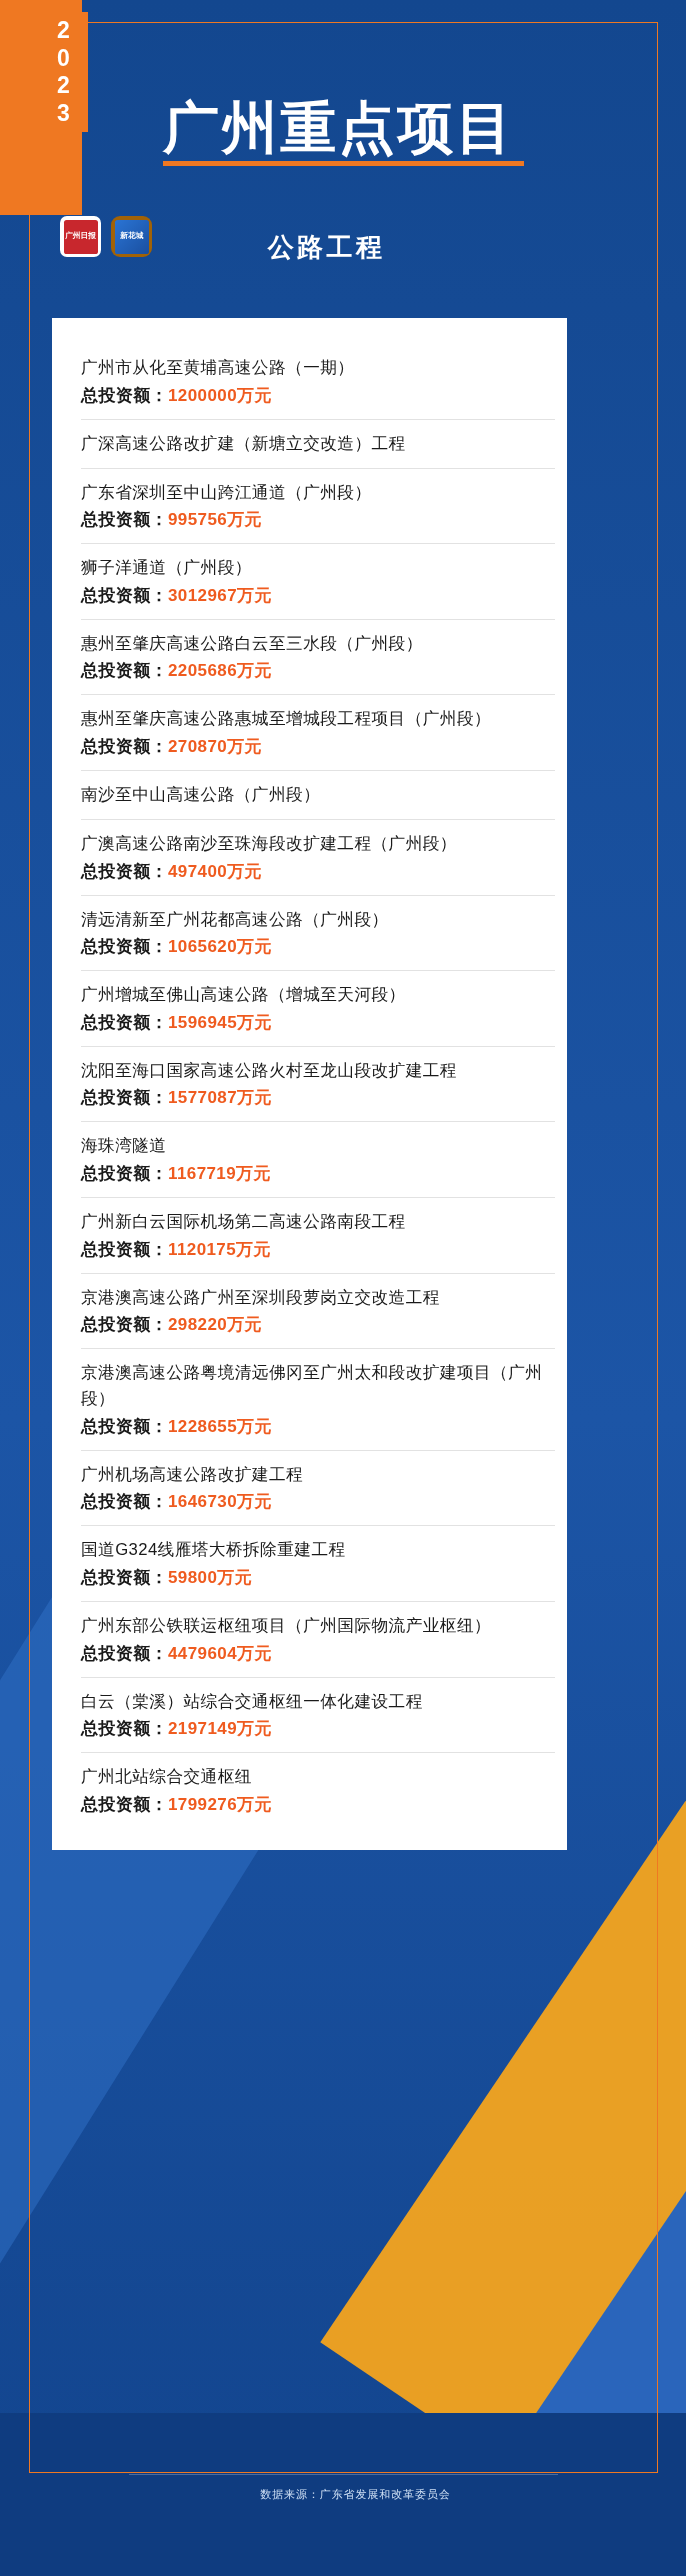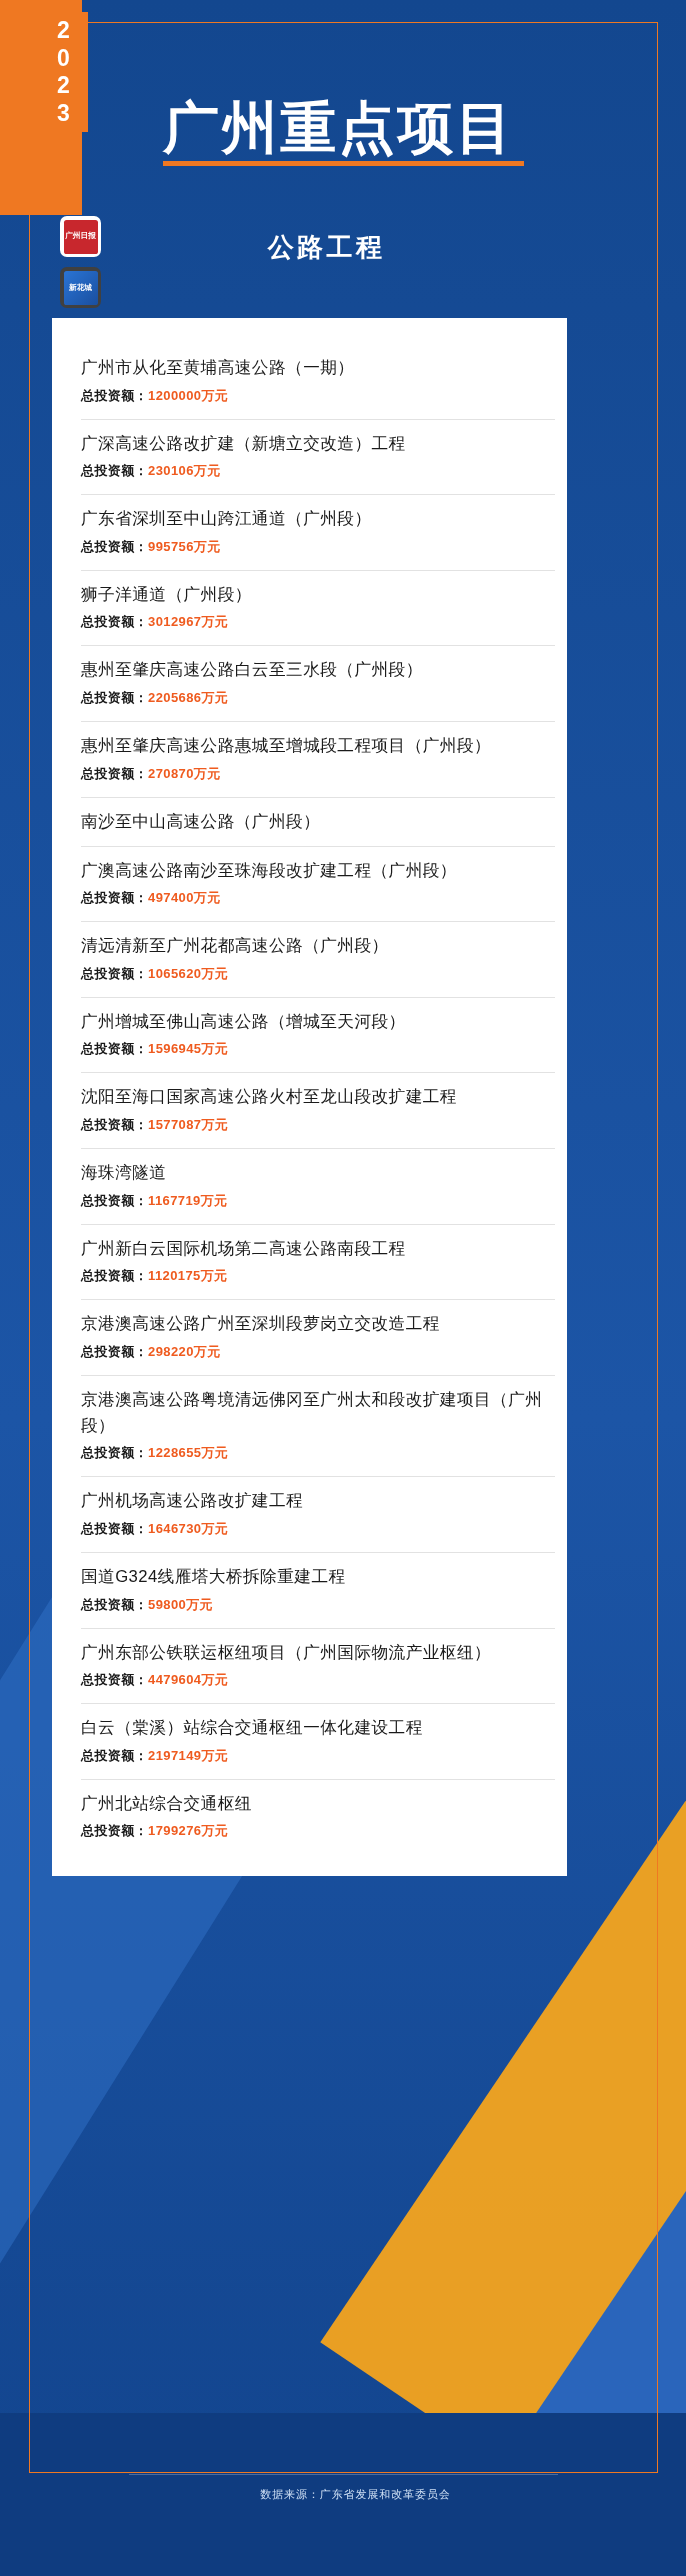--- a/index.html
+++ b/index.html
@@ -140,21 +140,20 @@
     color: #ffffff;
     letter-spacing: 3.4px;
   }
   .logos {
     position: absolute;
     left: 60px;
     top: 216px;
     display: flex;
     gap: 10.3px;
     align-items: center;
-    flex-direction: column;
   }
   .logo {
     width: 41px;
     height: 41px;
     border-radius: 6.9px;
     background: #ffffff;
     display: flex;
     align-items: center;
     justify-content: center;
     overflow: hidden;
@@ -171,21 +170,22 @@
     line-height: 8.6px;
     font-weight: bold;
     display: flex;
     align-items: center;
     justify-content: center;
     text-align: center;
     letter-spacing: 0;
     border-radius: 2.6px;
   }
   .logo-b {
-    background: #404040;
+    background: #a16207;
+    border-radius: 9px;
   }
   .logo-b .inner {
     width: 34px;
     height: 34px;
     background: linear-gradient(135deg, #2a74d4, #1a4fa0);
     color: #ffffff;
     font-size: 7.7px;
     line-height: 8.6px;
     font-weight: bold;
     display: flex;
@@ -212,21 +212,21 @@
     border-top: 0.9px solid #e2e2e2;
   }
   .item-name {
     font-size: 16.7px;
     color: #1a1a1a;
     line-height: 26px;
     letter-spacing: 0.4px;
   }
   .item-amount-row {
     margin-top: 2.6px;
-    font-size: 13px;
+    font-size: 17px;
     line-height: 24px;
     letter-spacing: 0.4px;
   }
   .amount-label {
     color: #1a1a1a;
     font-weight: bold;
   }
   .amount-value {
     color: #ef5b1f;
     font-weight: bold;
@@ -280,21 +280,20 @@
     <div class="title-sub">公路工程</div>
   </div>
 
   <div class="card" id="project-list">
       <div class="item">
         <div class="item-name">广州市从化至黄埔高速公路（一期）</div>
         <div class="item-amount-row"><span class="amount-label">总投资额：</span><span class="amount-value">1200000万元</span></div>
       </div>
       <div class="item">
         <div class="item-name">广深高速公路改扩建（新塘立交改造）工程</div>
-        <div class="item-amount-row"><span class="amount-label">总投资额：</span><span class="amount-value">230106万元</span></div>
       </div>
       <div class="item">
         <div class="item-name">广东省深圳至中山跨江通道（广州段）</div>
         <div class="item-amount-row"><span class="amount-label">总投资额：</span><span class="amount-value">995756万元</span></div>
       </div>
       <div class="item">
         <div class="item-name">狮子洋通道（广州段）</div>
         <div class="item-amount-row"><span class="amount-label">总投资额：</span><span class="amount-value">3012967万元</span></div>
       </div>
       <div class="item">

